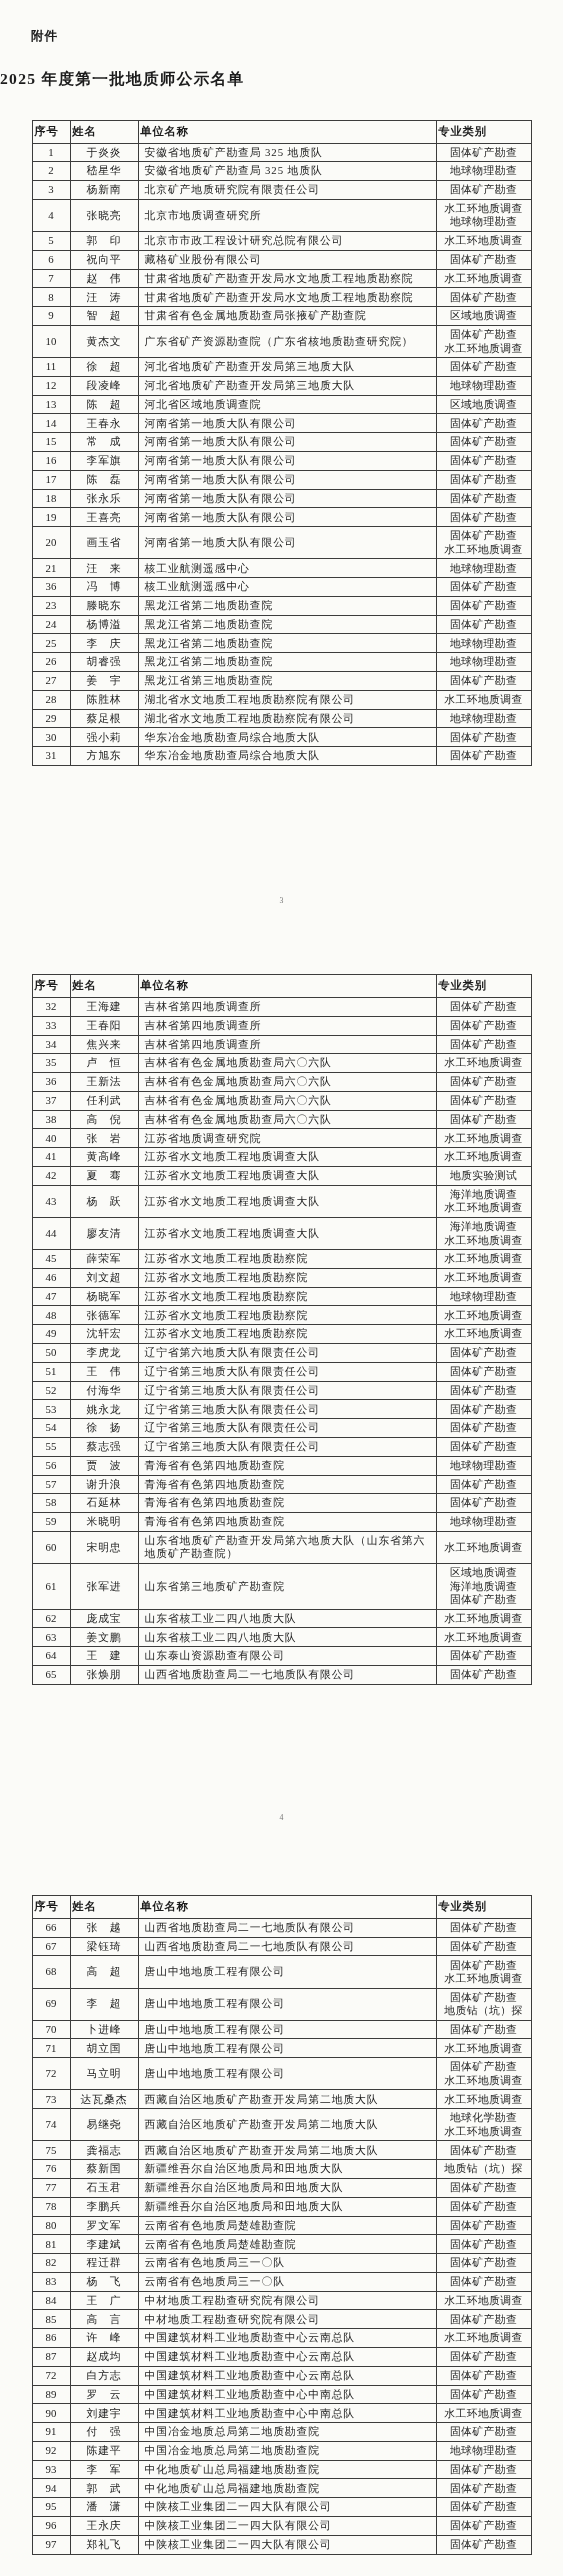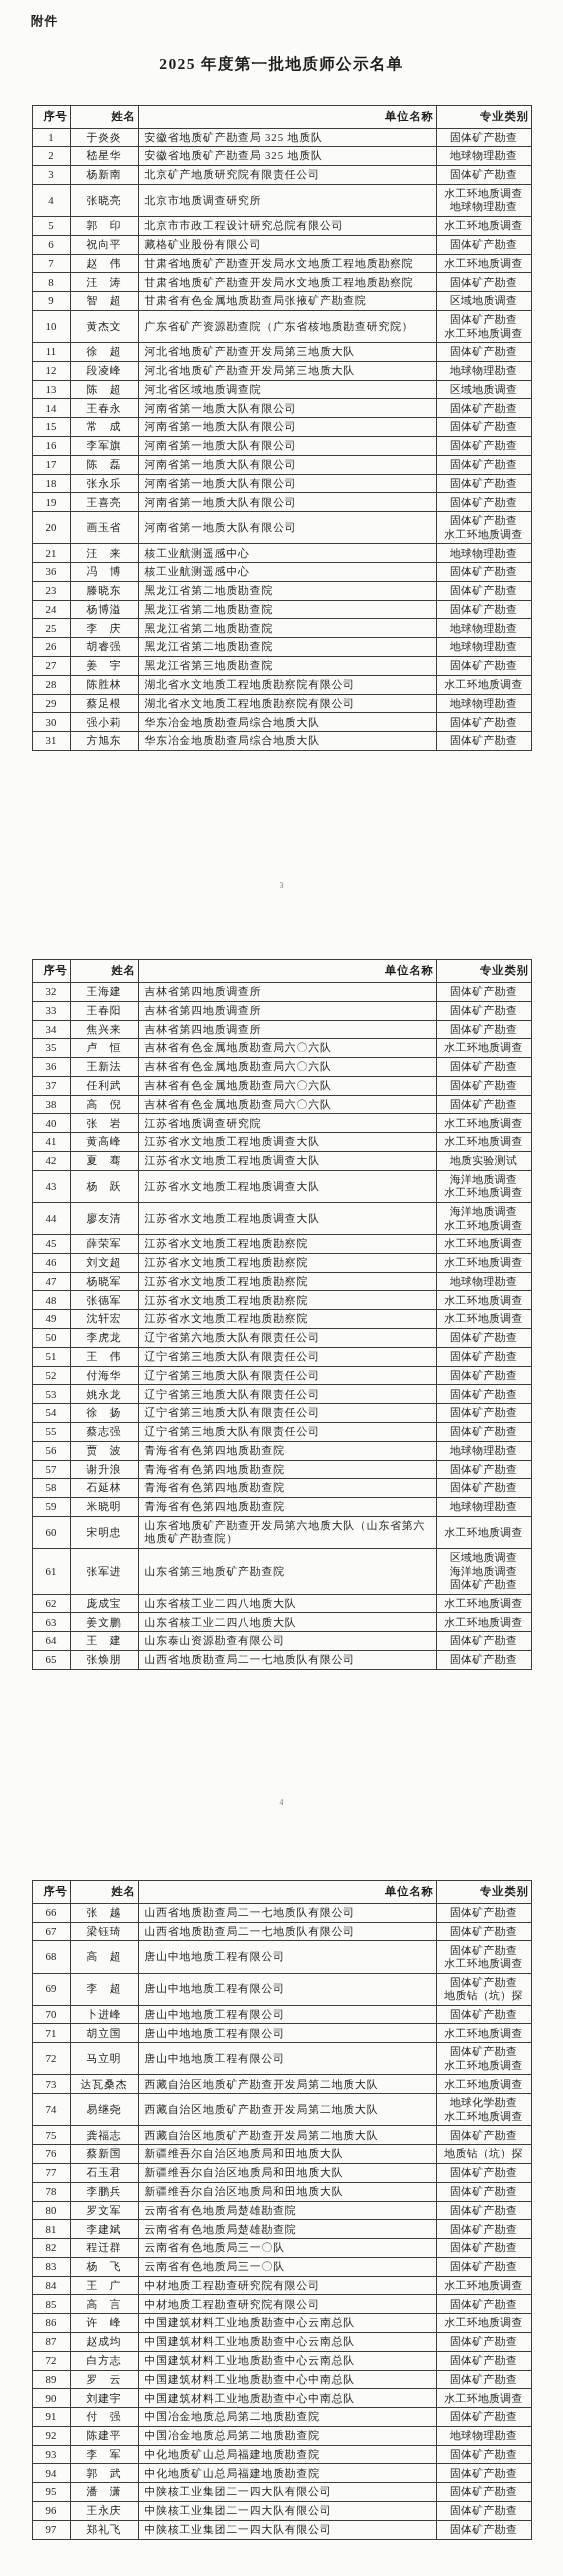--- a/index.html
+++ b/index.html
@@ -4,35 +4,35 @@
 <style>
   html, body { margin:0; padding:0; }
   body {
     width:563px; min-height:2576px;
     background:#fbfbf8;
     font-family:"Liberation Serif","DejaVu Serif",serif;
     color:#1c1c1c;
     -webkit-font-smoothing:antialiased;
   }
   .attachment {
-    padding-top:13px; margin-left:31px;
+    padding-top:28px; margin-left:31px;
     font-size:12.6px; font-weight:bold; letter-spacing:0.9px;
   }
   .title {
-    text-align:center; margin-top:24px;
+    text-align:left; margin-top:24px;
     font-size:15.6px; font-weight:bold; letter-spacing:1.3px;
   }
   table.sheet {
     width:499px; margin:0 auto;
     border-collapse:collapse; table-layout:fixed;
   }
   table.sheet th, table.sheet td { border:0.9px solid #3c3c3c; }
   table.sheet th {
     font-size:11.3px; font-weight:bold; padding:3.5px 1.7px;
-    text-align:right; letter-spacing:0.9px;font-family:Liberation Mono, monospace;
+    text-align:left; letter-spacing:0.9px;font-family:Liberation Mono, monospace;
   }
   table.sheet td {
     font-size:10.8px; line-height:13.4px; padding:2.2px 2.6px;
     vertical-align:middle;
   }
   .c-no   { text-align:center; }
   .c-name { text-align:center; letter-spacing:0.9px; }
   .c-unit { text-align:left; padding-left:6px !important; letter-spacing:0.9px; }
   .c-cat  { text-align:center; letter-spacing:0.4px; }
   #table1 { margin-top:29.5px; }

